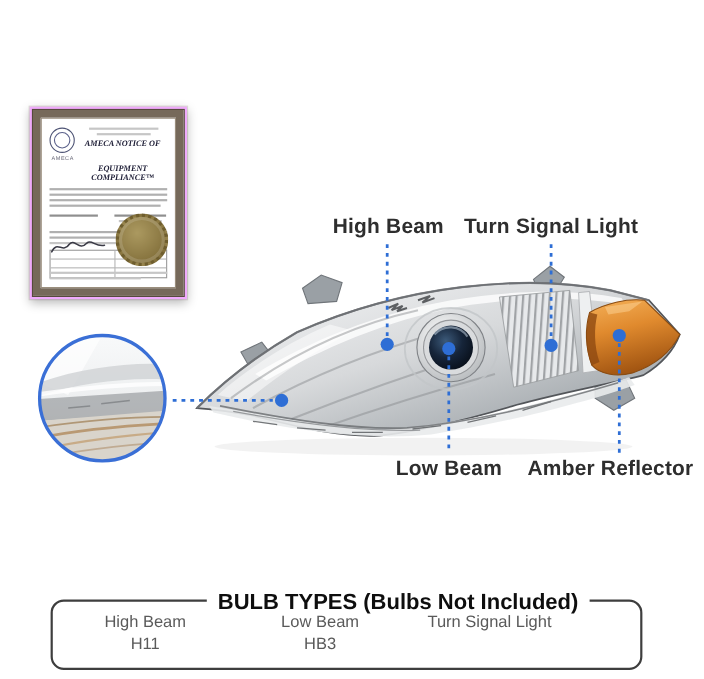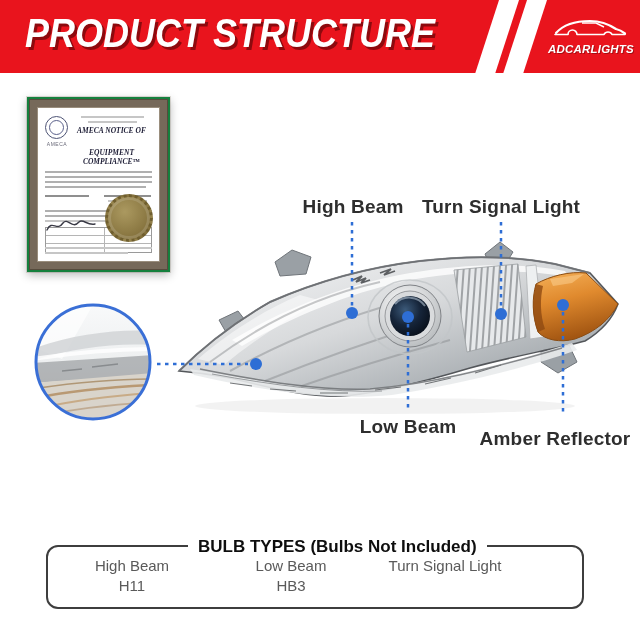--- a/index.html
+++ b/index.html
@@ -18,21 +18,21 @@
         color:#fff;white-space:nowrap;letter-spacing:0;transform:scaleX(.9);transform-origin:left center;
         text-shadow:3px 3px 0 rgba(125,8,12,.85);}
   .stripe{position:absolute;top:-4px;height:82px;width:20px;background:#fff;transform:skewX(-18deg);}
   .stripe-1{left:487px;}
   .stripe-2{left:515px;}
   .logo{position:absolute;right:8px;top:17px;width:84px;text-align:center;color:#fff;}
   .logo-text{display:block;font-size:11.5px;font-weight:700;font-style:italic;letter-spacing:.2px;
         text-shadow:1px 1px 0 rgba(120,8,12,.6);}
 
   
-  .certificate{position:absolute;left:27px;top:97px;width:143px;height:175px;background:#15803d;
+  .certificate{position:absolute;left:27px;top:97px;width:143px;height:175px;background:#f0abfc;
         padding:3px;box-shadow:0 3px 9px rgba(0,0,0,.28),0 0 0 1px #e3e1dc;}
   .cert-frame{width:100%;height:100%;border:7px solid #76695a;background:#fff;position:relative;
         box-shadow:inset 0 0 0 1px #9a8e7d, 0 0 0 1px #564b3d;padding:6px 8px 4px 8px;}
   .cert-emblem{position:absolute;left:8px;top:9px;width:23px;height:23px;border:1.5px solid #4d5374;
         border-radius:50%;display:flex;align-items:center;justify-content:center;}
   .cert-emblem-inner{width:15px;height:15px;border:1px solid #5a608a;border-radius:50%;}
   .cert-emblem-caption{position:absolute;left:4px;top:34px;width:32px;text-align:center;
         font-size:5px;color:#6b6b7a;letter-spacing:.5px;}
   .cert-head{margin-left:28px;}
   .bar{background:#b0b0b0;height:2px;margin:3px auto;}
@@ -58,52 +58,38 @@
   
   .headlight{position:absolute;left:170px;top:240px;width:462px;height:178px;}
 
   
   .callout-overlay{position:absolute;left:0;top:0;width:640px;height:617px;pointer-events:none;}
   .callout-label{position:absolute;transform:translateX(-50%);font-size:19px;font-weight:700;
         color:var(--label);white-space:nowrap;letter-spacing:.2px;}
   .lbl-high-beam{left:353px;top:196px;}
   .lbl-turn-signal{left:501px;top:196px;}
   .lbl-low-beam{left:408px;top:416px;}
-  .lbl-amber{left:555px;top:428px;}
+  .lbl-amber{left:555px;top:416px;}
 
   
   .bulb-box{position:absolute;left:46px;top:545px;width:538px;height:64px;
         border:2.5px solid #3e3e3e;border-radius:12px;background:#fff;}
   .bulb-title{position:absolute;left:140px;top:-10px;background:#fff;padding:0 10px;
-        font-size:17px;font-weight:700;color:#0e0e0e;white-space:nowrap;}
+        font-size:20px;font-weight:700;color:#0e0e0e;white-space:nowrap;}
   .bulb-col{position:absolute;top:9px;transform:translateX(-50%);text-align:center;
         color:#5a5a5a;font-size:15px;line-height:19.5px;white-space:nowrap;}
   .bulb-col-1{left:84px;}
   .bulb-col-2{left:243px;}
   .bulb-col-3{left:397px;}
 </style>
 </head>
 <body>
 
 <div class="page">
 
-  <div class="banner">
-    <div class="banner-title">PRODUCT STRUCTURE</div>
-    <div class="stripe stripe-1"></div>
-    <div class="stripe stripe-2"></div>
-    <div class="logo">
-      <svg width="76" height="22" viewBox="0 0 76 22">
-        <path d="M4,16 C12,7 24,4 38,4 C50,4 58,8 64,12 C68,13 71,15 73,16.5" fill="none" stroke="#fff" stroke-width="2.2" stroke-linecap="round"></path>
-        <path d="M3,17.5 H16 M25,17.5 H52 M60,17.5 H73" fill="none" stroke="#fff" stroke-width="1.6" stroke-linecap="round"></path>
-        <path d="M16,17.5 A4.5,4.5 0 0 1 25,17.5 M52,17.5 A4.5,4.5 0 0 1 60,17.5" fill="none" stroke="#fff" stroke-width="1.6"></path>
-        <path d="M30,6 L44,6 L52,10" fill="none" stroke="#fff" stroke-width="1.4"></path>
-      </svg>
-      <span class="logo-text">ADCARLIGHTS</span>
-    </div>
-  </div>
 
   <div class="certificate">
     <div class="cert-frame">
       <div class="cert-emblem">
         <div class="cert-emblem-inner"></div>
       </div>
       <div class="cert-emblem-caption">AMECA</div>
       <div class="cert-head">
         <div class="bar light" style="width:80%;"></div>
         <div class="bar light" style="width:62%;"></div>

